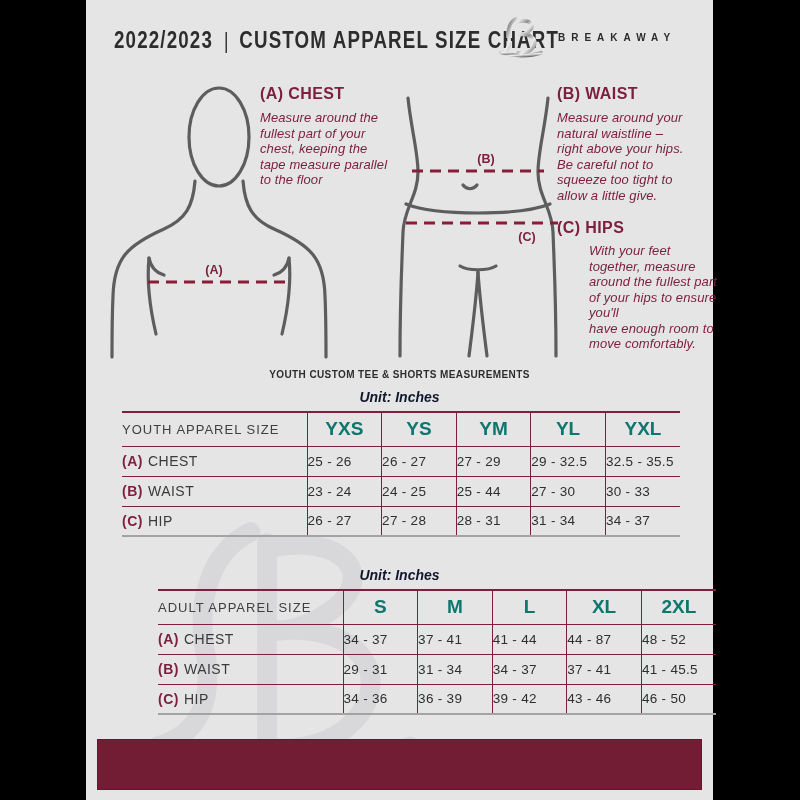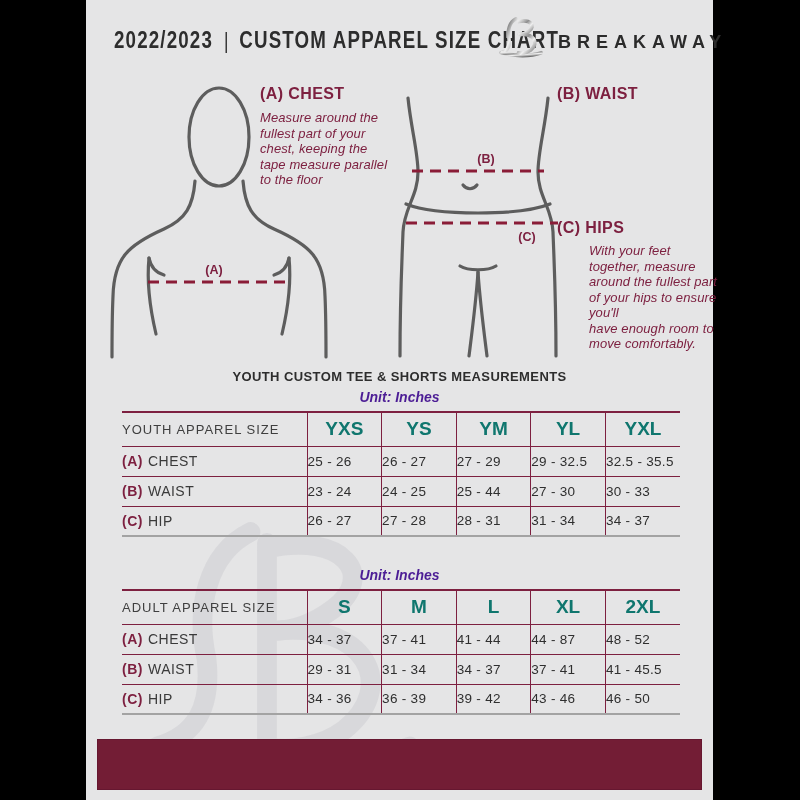--- a/index.html
+++ b/index.html
@@ -6,44 +6,44 @@
   .stage{position:relative;width:800px;height:800px;background:#000;overflow:hidden;
          font-family:"Liberation Sans",sans-serif;}
   .page{position:absolute;left:86px;top:0;width:627px;height:800px;background:#e5e5e6;}
 
   
   .hdr-title{position:absolute;left:28px;top:26px;display:flex;align-items:baseline;gap:14px;
              transform:scaleX(0.78);transform-origin:left center;white-space:nowrap;}
   .hdr-title .yr,.hdr-title .tt{font-size:24px;font-weight:800;letter-spacing:1.5px;color:#2d2d2d;}
   .hdr-title .dv{font-size:22px;font-weight:400;color:#2d2d2d;}
   .logo{position:absolute;left:410px;top:12px;width:52px;height:52px;}
-  .brand{position:absolute;left:472px;top:32px;font-size:18px;font-weight:700;
+  .brand{position:absolute;left:472px;top:32px;font-size:10px;font-weight:700;
          letter-spacing:6px;color:#2b2b2b;}
 
   
   .fig-svg{position:absolute;left:0;top:0;width:627px;height:800px;pointer-events:none;}
   .guide-h{position:absolute;font-size:16px;font-weight:800;color:#7d2040;letter-spacing:.4px;}
   .guide-p{position:absolute;font-size:13px;font-style:italic;color:#7d2040;
            line-height:15.5px;white-space:pre-line;letter-spacing:.1px;}
   .h-chest{left:174px;top:85px;} .p-chest{left:174px;top:110px;width:168px;font-style:italic;}
   .h-waist{left:471px;top:85px;} .p-waist{left:471px;top:110px;width:160px;}
   .h-hips {left:471px;top:219px;} .p-hips {left:471px;top:243px;width:160px;padding-left:32px;}
 
   
   .sec-title{position:absolute;left:0;width:627px;text-align:center;
-             font-size:13px;font-weight:700;color:#2d2d2d;letter-spacing:.4px;}
+             font-size:10px;font-weight:700;color:#2d2d2d;letter-spacing:.4px;}
   .sec-unit{position:absolute;left:0;width:627px;text-align:center;
-            font-size:14px;font-weight:600;font-style:italic;color:#4c1d95;}
+            font-size:14px;font-weight:600;font-style:italic;color:#0f172a;}
   .yt-title{top:369px;} .yt-unit{top:389px;}
   .ad-title{top:547px;} .ad-unit{top:567px;}
 
   
   table.size{position:absolute;left:36px;width:558px;border-collapse:collapse;table-layout:fixed;
              border-top:2px solid #7d2040;border-bottom:2px solid #a3a3a3;background:transparent;}
-  .yt-table{top:411px;} .ad-table{top:589px;}
+  .yt-table{top:411px;} .ad-table{top:589px;margin-left:36px;}
   table.size th,table.size td{border-left:1px solid #7d2040;padding:0;}
   table.size th:first-child,table.size td:first-child{border-left:none;}
   table.size thead tr{height:34px;border-bottom:1px solid #7d2040;}
   table.size tbody tr{height:30px;}
   table.size tbody tr + tr{border-top:1px solid #7d2040;}
   th.label-h{font-size:13px;font-weight:400;color:#3f3f3f;letter-spacing:1px;
              text-align:left;padding-left:14px;}
   th.size-h{font-size:19px;font-weight:700;color:#0f766e;text-align:center;}
   td.row-label{text-align:left;padding-left:14px;font-size:14px;color:#3a3a3a;letter-spacing:.5px;}
   td.row-label .prefix{font-weight:800;color:#7d2040;margin-right:5px;}
@@ -125,20 +125,26 @@
       </g>
     </svg>
 
     <div class="guide-h h-chest">(A) CHEST</div>
     <div class="guide-p p-chest">Measure around the
 fullest part of your
 chest, keeping the
 tape measure parallel
 to the floor</div>
     <div class="guide-h h-waist">(B) WAIST</div>
+    <div class="guide-p p-waist">Measure around your
+natural waistline –
+right above your hips.
+Be careful not to
+squeeze too tight to
+allow a little give.</div>
     <div class="guide-h h-hips">(C) HIPS</div>
     <div class="guide-p p-hips">With your feet
 together, measure
 around the fullest part
 of your hips to ensure
 you'll
 have enough room to
 move comfortably.</div>
 
     <div class="sec-title yt-title">YOUTH CUSTOM TEE &amp; SHORTS MEASUREMENTS</div>

